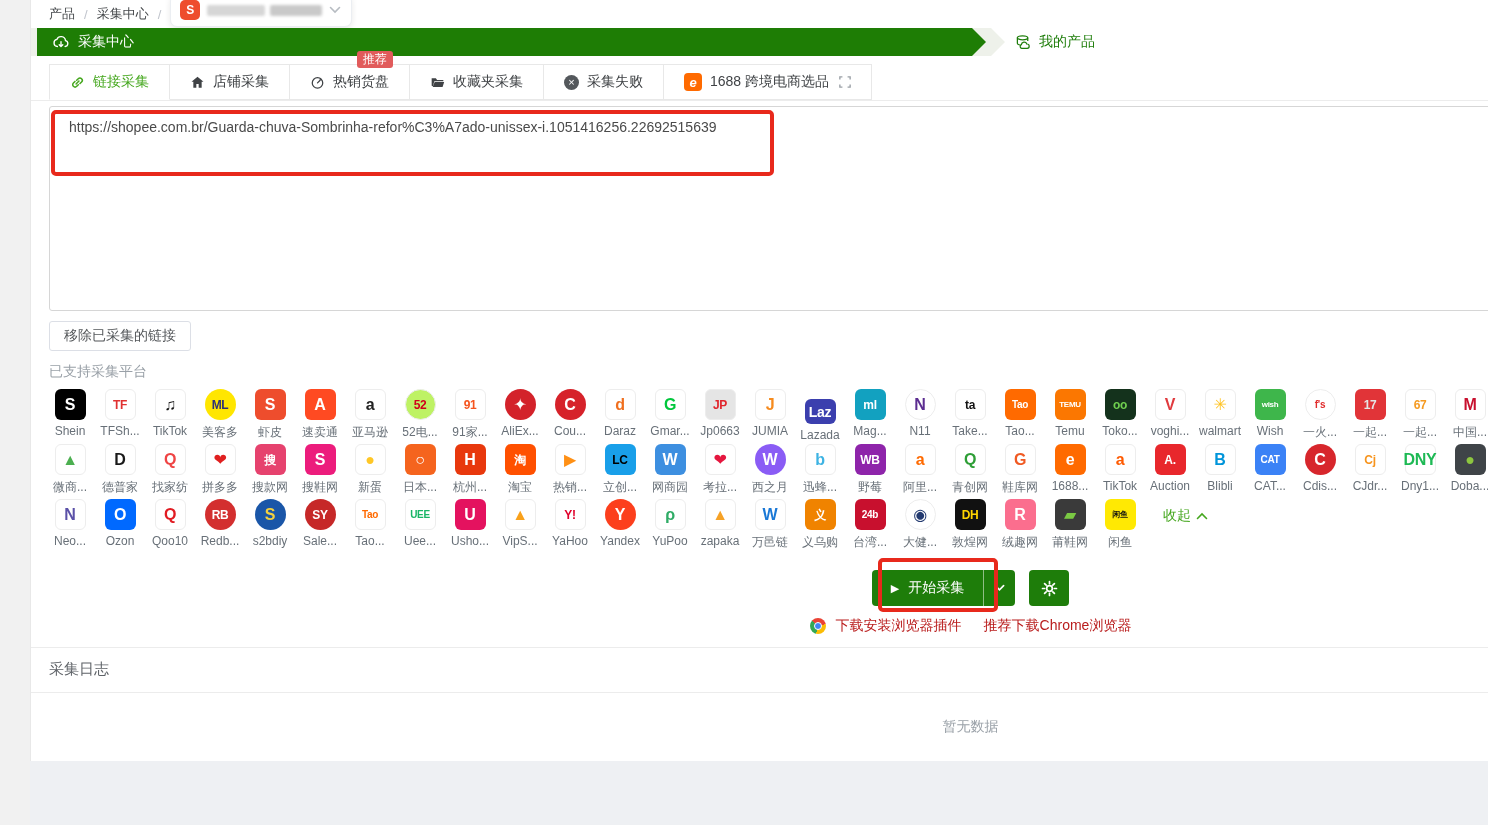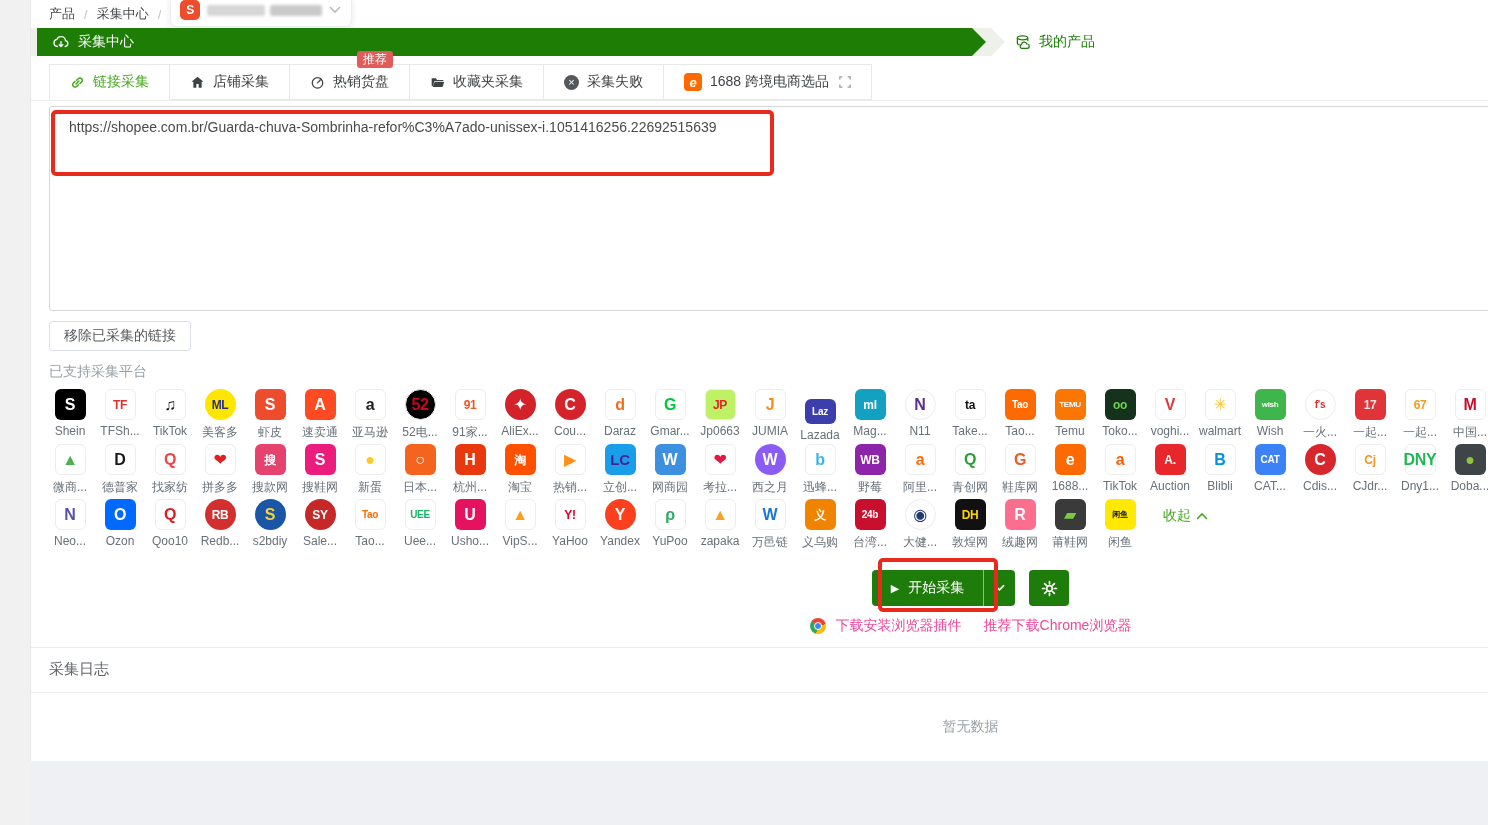--- a/index.html
+++ b/index.html
@@ -70,21 +70,21 @@
   .start-group { display:flex; }
   .start-main { height:36px; background:#1e7d0a; color:#fff; border:none; border-radius:4px 0 0 4px;
     padding:0 19px; font-size:14px; display:flex; align-items:center; gap:9px; cursor:pointer; font-family:inherit; }
   .play-g { font-size:11px; }
   .start-caret { width:32px; height:36px; background:#1e7d0a; border:none; border-left:1px solid rgba(255,255,255,.5);
     border-radius:0 4px 4px 0; display:flex; align-items:center; justify-content:center; color:#fff; cursor:pointer; }
   .gear-btn { width:40px; height:36px; background:#1e7d0a; border:none; border-radius:4px; margin-left:14px;
     display:flex; align-items:center; justify-content:center; cursor:pointer; }
 
   .plugin-links { display:flex; justify-content:center; gap:22px; margin-top:11px; font-size:14px; }
-  .plugin-links a { color:#ec4899; text-decoration:none; display:flex; align-items:center; gap:10px; cursor:pointer; }
+  .plugin-links a { color:#b91c1c; text-decoration:none; display:flex; align-items:center; gap:10px; cursor:pointer; }
   .chrome-ic { width:16px; height:16px; border-radius:50%; position:relative; flex:none;
     background:conic-gradient(from -45deg,#ea4335 0 120deg,#fbbc05 0 240deg,#34a853 0 360deg); }
   .chrome-ic::after { content:""; position:absolute; left:4px; top:4px; width:8px; height:8px; border-radius:50%;
     background:#4285f4; border:1.5px solid #fff; box-sizing:border-box; }
 
   
   .log-section { margin-top:12px; border-top:1px solid #ececec; }
   .log-header { padding:12px 18px 13px; font-size:15px; color:#5f6368; border-bottom:1px solid #ececec; font-weight:500; }
   .log-body { height:68px; display:flex; align-items:center; justify-content:center; font-size:14px; color:#9aa1a8; }
 
@@ -231,21 +231,21 @@
         </div>
         <div class="p-cell">
           <div class="p-icon" style="background: rgb(255, 74, 34); color: rgb(255, 255, 255); font-size: 16px;">A</div>
           <div class="p-label">速卖通</div>
         </div>
         <div class="p-cell">
           <div class="p-icon" style="background: rgb(255, 255, 255); color: rgb(34, 34, 34); border: 1px solid rgb(237, 237, 237); font-size: 16px;">a</div>
           <div class="p-label">亚马逊</div>
         </div>
         <div class="p-cell">
-          <div class="p-icon" style="background: #000000; color: rgb(208, 2, 27); border: 1px solid rgb(237, 237, 237); border-radius: 50%; font-size: 16px;">52</div>
+          <div class="p-icon" style="background: #bef264; color: rgb(208, 2, 27); border: 1px solid rgb(237, 237, 237); border-radius: 50%; font-size: 12px;">52</div>
           <div class="p-label">52电...</div>
         </div>
         <div class="p-cell">
           <div class="p-icon" style="background: rgb(255, 255, 255); color: rgb(245, 84, 30); border: 1px solid rgb(237, 237, 237); font-size: 12px;">91</div>
           <div class="p-label">91家...</div>
         </div>
         <div class="p-cell">
           <div class="p-icon" style="background: rgb(211, 34, 42); color: rgb(255, 255, 255); border-radius: 50%; font-size: 16px;">✦</div>
           <div class="p-label">AliEx...</div>
         </div>
@@ -255,29 +255,29 @@
         </div>
         <div class="p-cell">
           <div class="p-icon" style="background: rgb(255, 255, 255); color: rgb(240, 111, 30); border: 1px solid rgb(237, 237, 237); font-size: 16px;">d</div>
           <div class="p-label">Daraz</div>
         </div>
         <div class="p-cell">
           <div class="p-icon" style="background: rgb(255, 255, 255); color: rgb(0, 199, 60); border: 1px solid rgb(237, 237, 237); font-size: 16px;">G</div>
           <div class="p-label">Gmar...</div>
         </div>
         <div class="p-cell">
-          <div class="p-icon" style="background: #bef264; color: rgb(224, 38, 45); border: 1px solid rgb(237, 237, 237); font-size: 12px;">JP</div>
+          <div class="p-icon" style="background: #e5e5e5; color: rgb(224, 38, 45); border: 1px solid rgb(237, 237, 237); font-size: 12px;">JP</div>
           <div class="p-label">Jp0663</div>
         </div>
         <div class="p-cell">
           <div class="p-icon" style="background: rgb(255, 255, 255); color: rgb(246, 139, 30); border: 1px solid rgb(237, 237, 237); font-size: 16px;">J</div>
           <div class="p-label">JUMIA</div>
         </div>
         <div class="p-cell">
-          <div class="p-icon" style="background: rgb(59, 63, 174); color: rgb(255, 255, 255); font-size: 10px; margin-top: 12px;">Laz</div>
+          <div class="p-icon" style="background: rgb(59, 63, 174); color: rgb(255, 255, 255); font-size: 14px; margin-top: 12px;">Laz</div>
           <div class="p-label">Lazada</div>
         </div>
         <div class="p-cell">
           <div class="p-icon" style="background: rgb(18, 161, 192); color: rgb(255, 255, 255); font-size: 12px;">ml</div>
           <div class="p-label">Mag...</div>
         </div>
         <div class="p-cell">
           <div class="p-icon" style="background: rgb(255, 255, 255); color: rgb(92, 45, 145); border: 1px solid rgb(237, 237, 237); border-radius: 50%; font-size: 16px;">N</div>
           <div class="p-label">N11</div>
         </div>
@@ -365,21 +365,21 @@
         </div>
         <div class="p-cell">
           <div class="p-icon" style="background: rgb(255, 80, 0); color: rgb(255, 255, 255); font-size: 12px;">淘</div>
           <div class="p-label">淘宝</div>
         </div>
         <div class="p-cell">
           <div class="p-icon" style="background: rgb(255, 255, 255); color: rgb(255, 144, 21); border: 1px solid rgb(237, 237, 237); font-size: 16px;">▶</div>
           <div class="p-label">热销...</div>
         </div>
         <div class="p-cell">
-          <div class="p-icon" style="background: rgb(25, 159, 233); color: #4c1d95; font-size: 15px;">LC</div>
+          <div class="p-icon" style="background: rgb(25, 159, 233); color: #000000; font-size: 12px;">LC</div>
           <div class="p-label">立创...</div>
         </div>
         <div class="p-cell">
           <div class="p-icon" style="background: rgb(61, 143, 224); color: rgb(255, 255, 255); font-size: 16px;">W</div>
           <div class="p-label">网商园</div>
         </div>
         <div class="p-cell">
           <div class="p-icon" style="background: rgb(255, 255, 255); color: rgb(229, 23, 63); border: 1px solid rgb(237, 237, 237); font-size: 16px;">❤</div>
           <div class="p-label">考拉...</div>
         </div>

